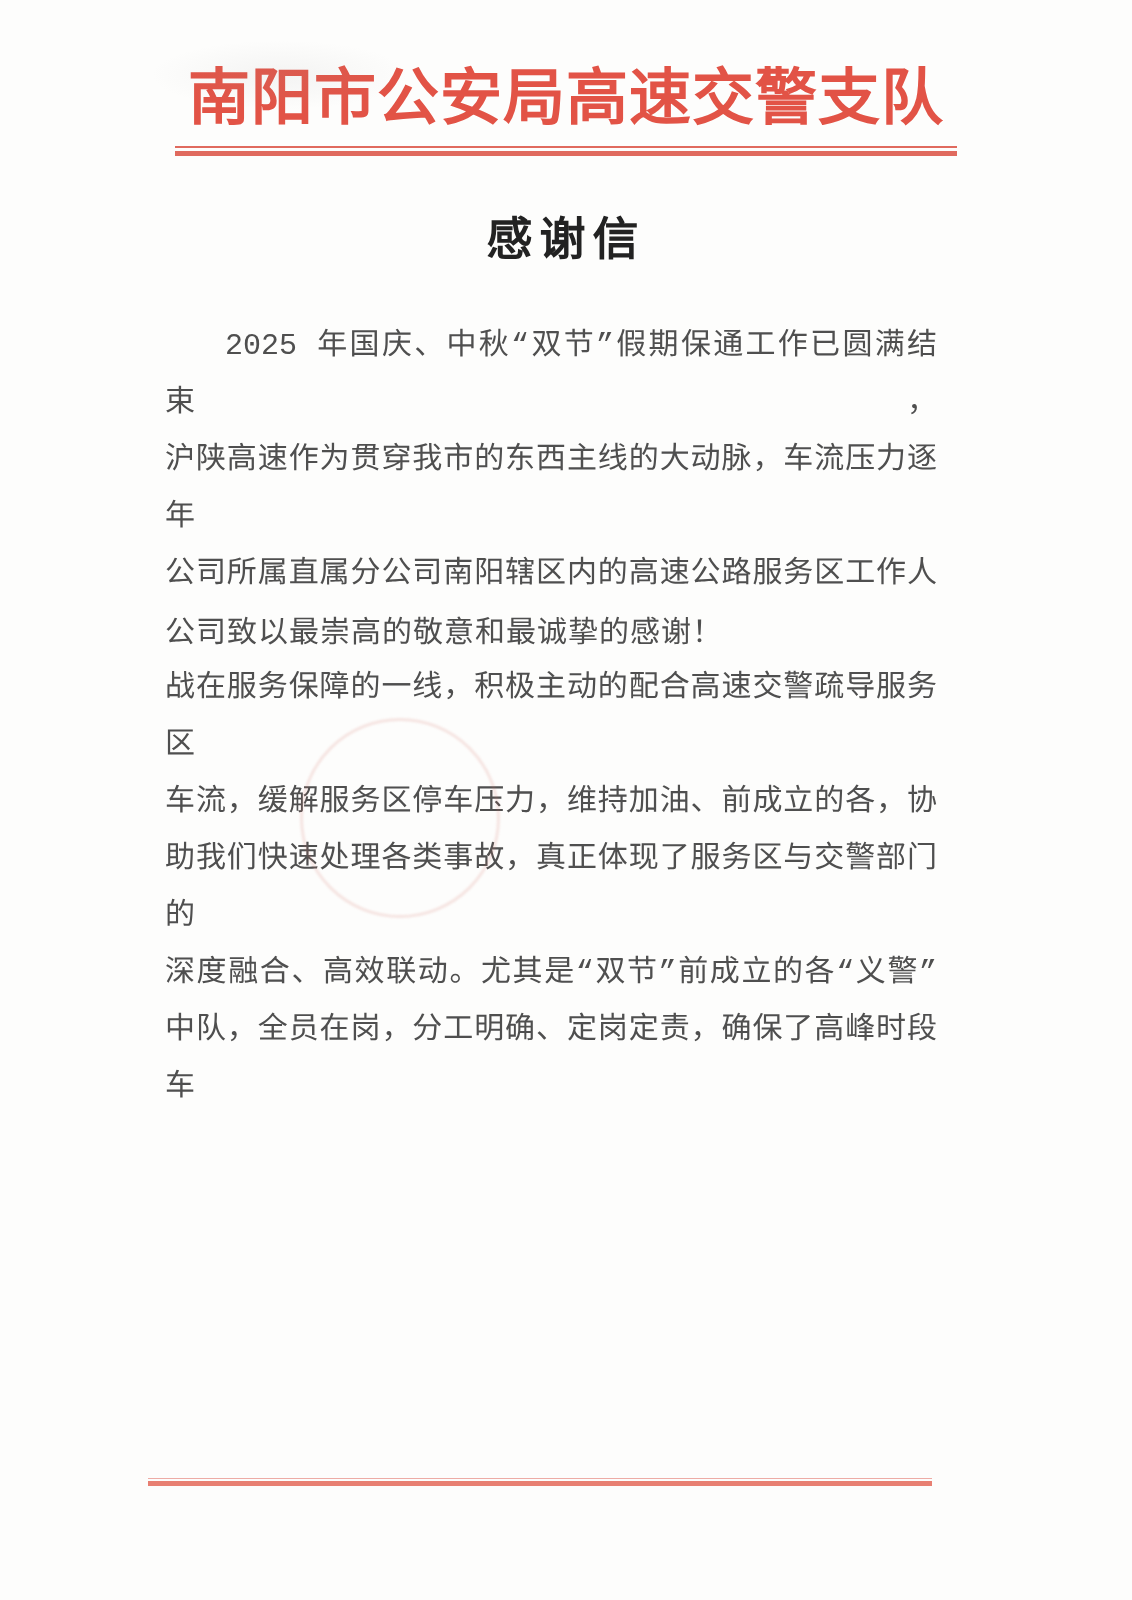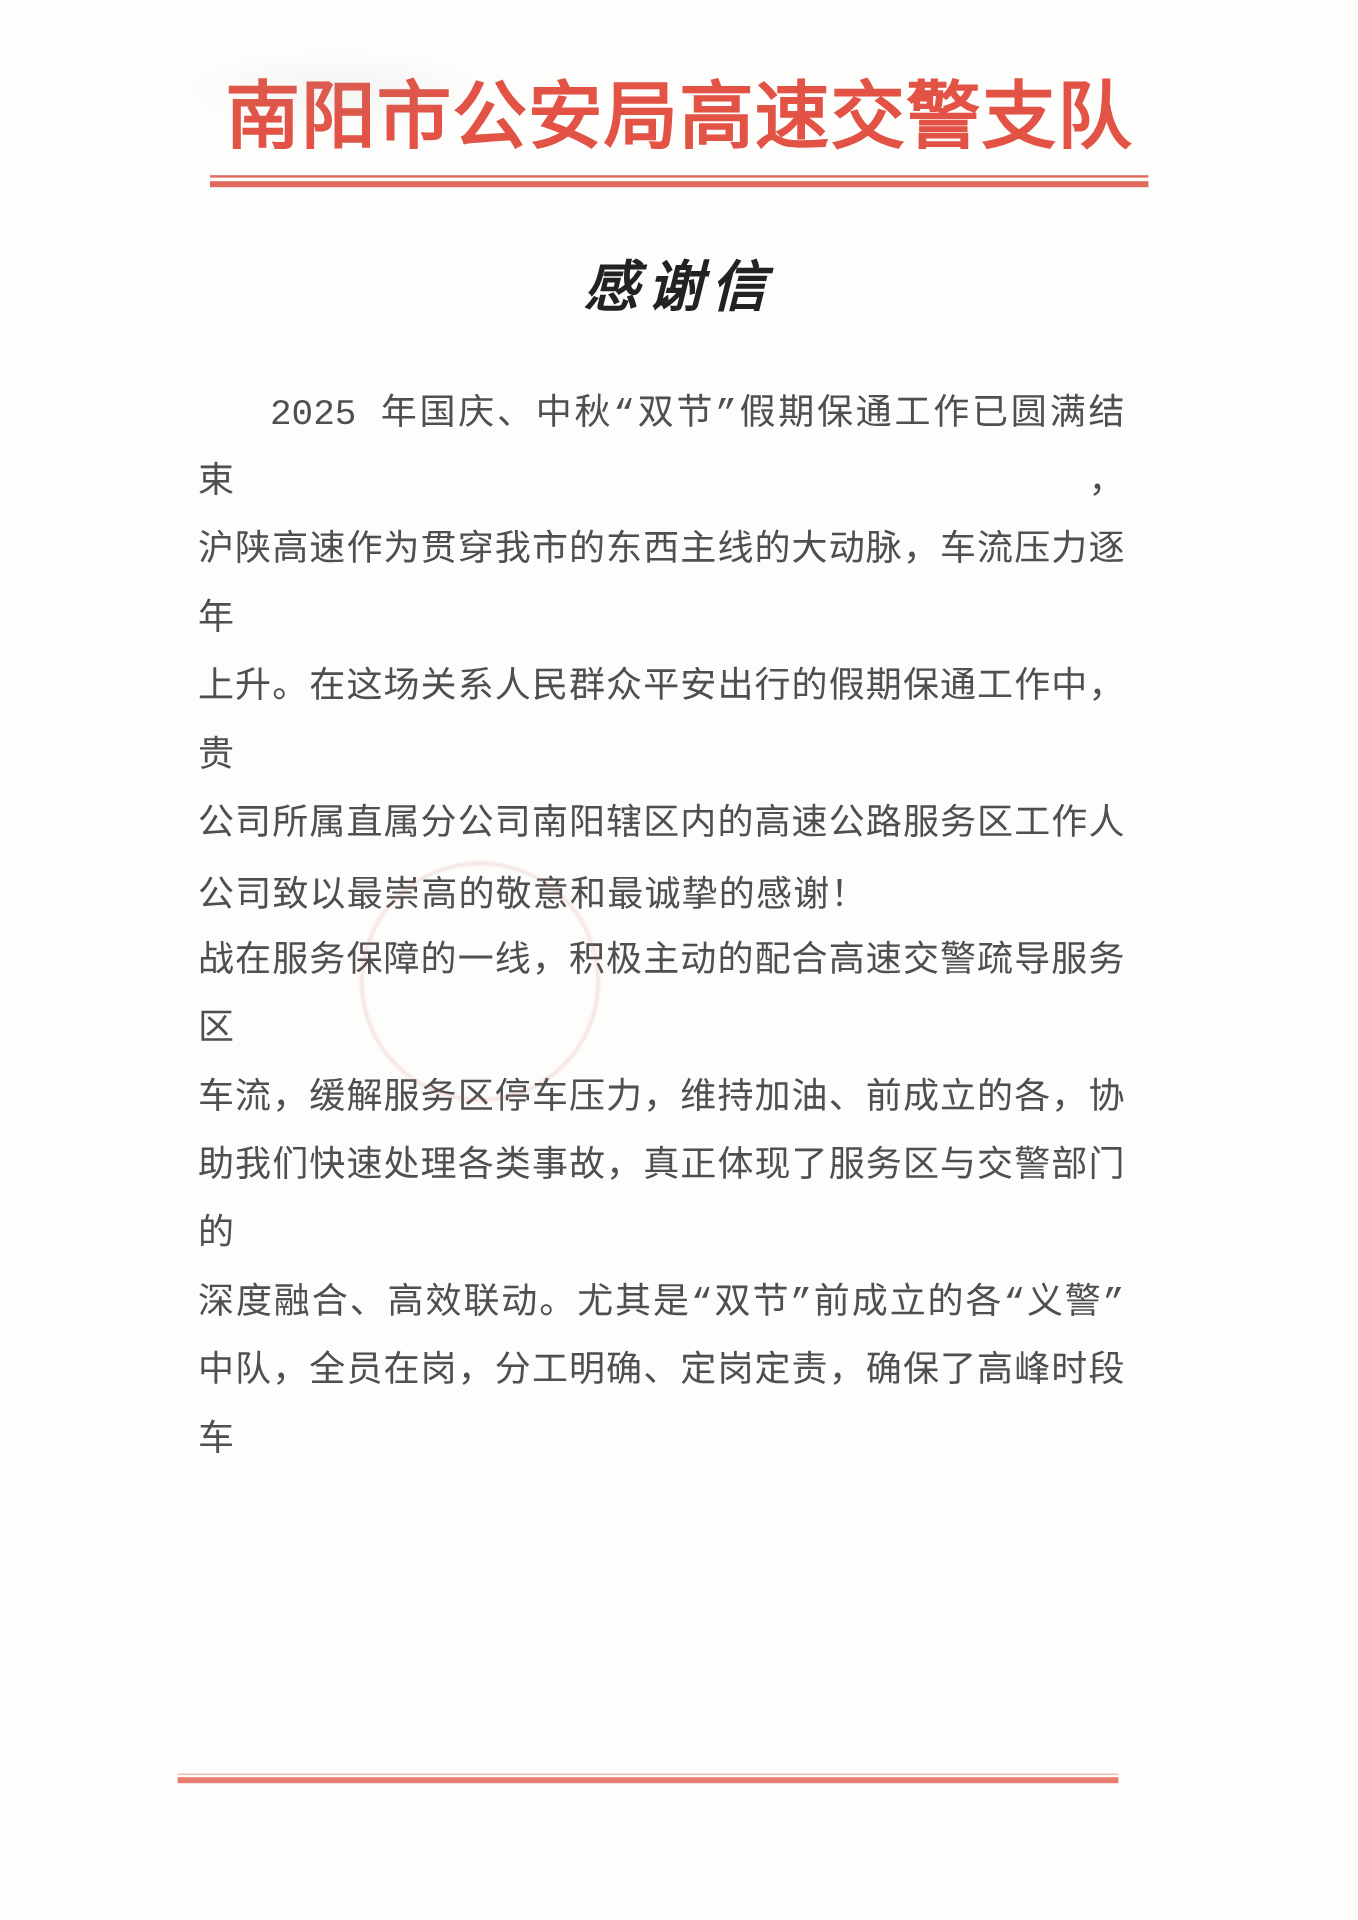--- a/index.html
+++ b/index.html
@@ -50,21 +50,20 @@
     height:5px;
     background:var(--rule-red);
   }
   .letter-title{
     margin-top:46px;
     text-align:center;
     font-size:46px;
     font-weight:700;
     letter-spacing:7px;
     color:var(--title-black);
-    font-style:italic;
   }
   .letter-body{
     margin:50px 0 0 165px;
     width:772px;
     font-size:30px;
     line-height:57px;
     color:var(--body-text);
     font-weight:400;
   }
   .line{
@@ -141,21 +140,20 @@
       <div class="thick"></div>
     </div>
   </header>
 
   <h1 class="letter-title">感谢信</h1>
 
   <main class="letter-body">
 
     <div class="line indent fill">2025 年国庆、中秋“双节”假期保通工作已圆满结束，</div>
     <div class="line fill">沪陕高速作为贯穿我市的东西主线的大动脉，车流压力逐年</div>
-    <div class="line fill">上升。在这场关系人民群众平安出行的假期保通工作中，贵</div>
     <div class="line fill">公司所属直属分公司南阳辖区内的高速公路服务区工作人</div>
     <div class="line slight">公司致以最崇高的敬意和最诚挚的感谢！</div>
     <div class="line fill">战在服务保障的一线，积极主动的配合高速交警疏导服务区</div>
     <div class="line fill">车流，缓解服务区停车压力，维持加油、前成立的各，协</div>
     <div class="line fill">助我们快速处理各类事故，真正体现了服务区与交警部门的</div>
     <div class="line fill">深度融合、高效联动。尤其是“双节”前成立的各“义警”</div>
     <div class="line fill">中队，全员在岗，分工明确、定岗定责，确保了高峰时段车</div>
 
   </main>
 

